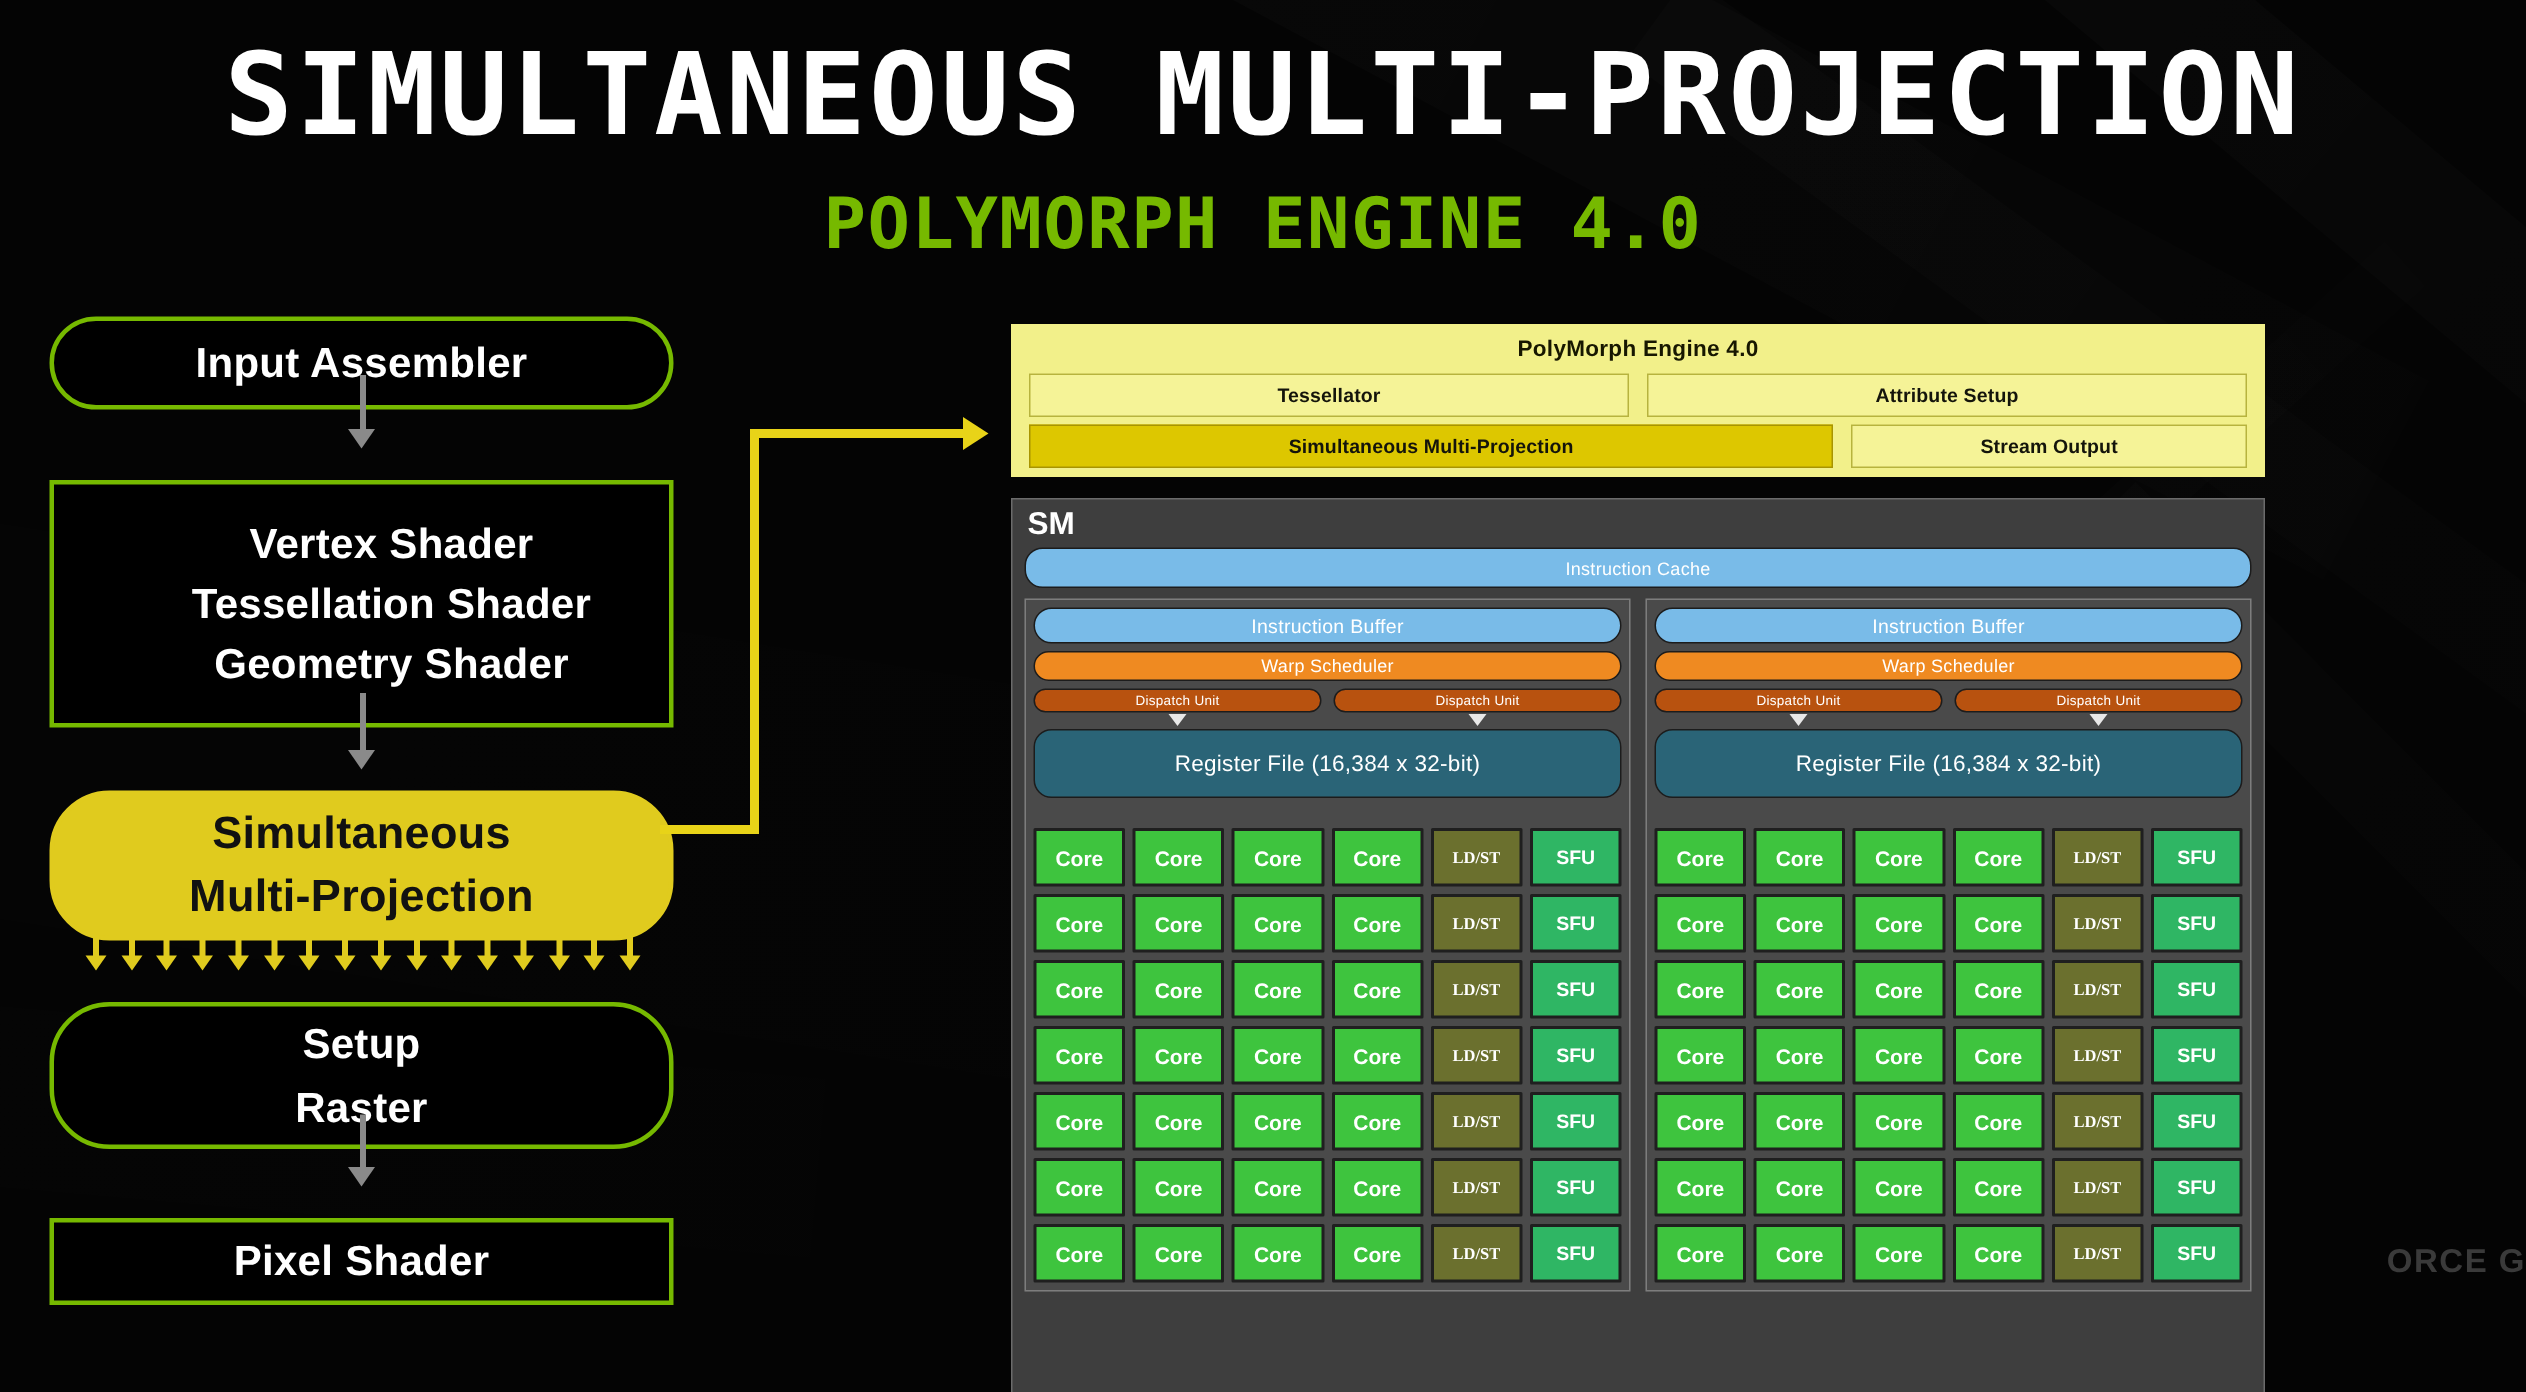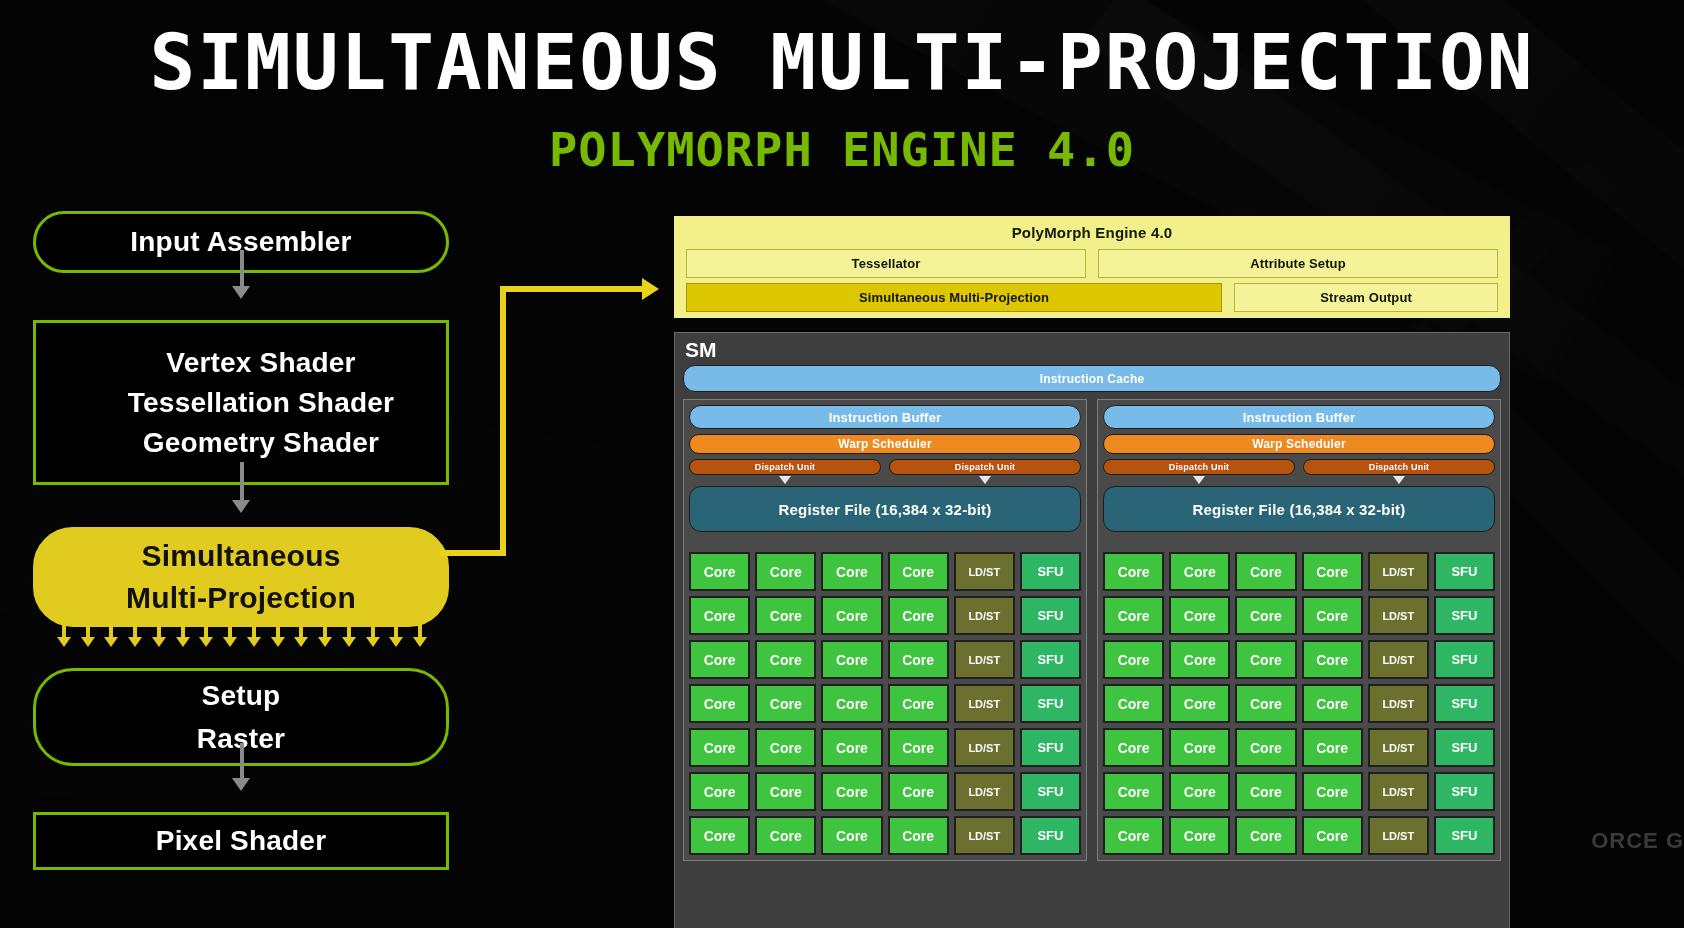--- a/index.html
+++ b/index.html
@@ -86,21 +86,21 @@
 
   
   #sm{
     position:absolute;left:674px;top:332px;width:836px;height:600px;
     background:#3e3e3e;border:1px solid #6b6b6b;box-sizing:border-box;
     padding:4px 8px 0 8px;z-index:6;overflow:hidden;
   }
   #smlabel{color:#ffffff;font-size:21px;font-weight:700;line-height:26px;padding-left:2px;}
   .bar{
     box-sizing:border-box;display:flex;align-items:center;justify-content:center;
-    color:#fff;font-weight:700;letter-spacing:.2px;border-radius:12px;
+    color:#fff;font-weight:400;letter-spacing:.2px;border-radius:12px;
   }
   #icache{
     height:27px;margin-top:2px;background:#79bbe8;border:1px solid #1c1c1c;
     font-size:12px;
   }
   #smcols{display:flex;gap:10px;margin-top:7px;}
   .smcol{
     flex:1;box-sizing:border-box;background:#4a4a4a;border:1px solid #7d7d7d;
     padding:5px 5px 0 5px;
   }
@@ -123,21 +123,21 @@
     font-size:15px;
   }
   .grid{margin-top:20px;}
   .grow{display:flex;gap:5px;margin-bottom:5px;}
   .cell{
     flex:1;box-sizing:border-box;height:39px;border:2px solid #1f1f1f;
     display:flex;align-items:center;justify-content:center;
     color:#fff;font-weight:700;font-size:14px;border-radius:1px;
   }
   .cell.core{background:#3ec43e;}
-  .cell.ldst{background:#6b702e;font-size:11px;}
+  .cell.ldst{background:#6b702e;font-size:11px;font-family:Liberation Serif, serif;}
   .cell.sfu{background:#2fb664;font-size:13px;}
 
   
   #wm{
     position:absolute;right:0px;bottom:74px;z-index:7;
     color:#3a3a3a;font-size:22px;font-weight:700;letter-spacing:1px;
     font-family:"Liberation Sans", sans-serif;white-space:nowrap;
   }
 </style>
 </head>

